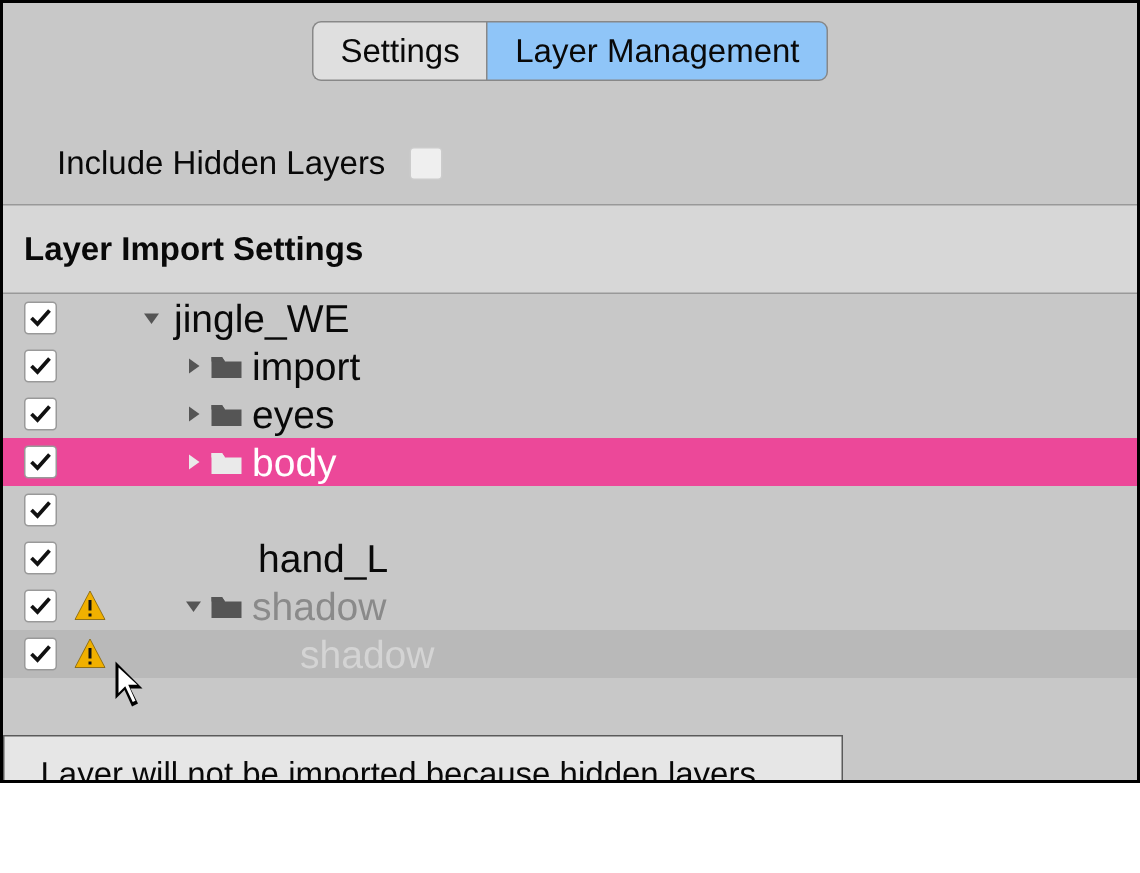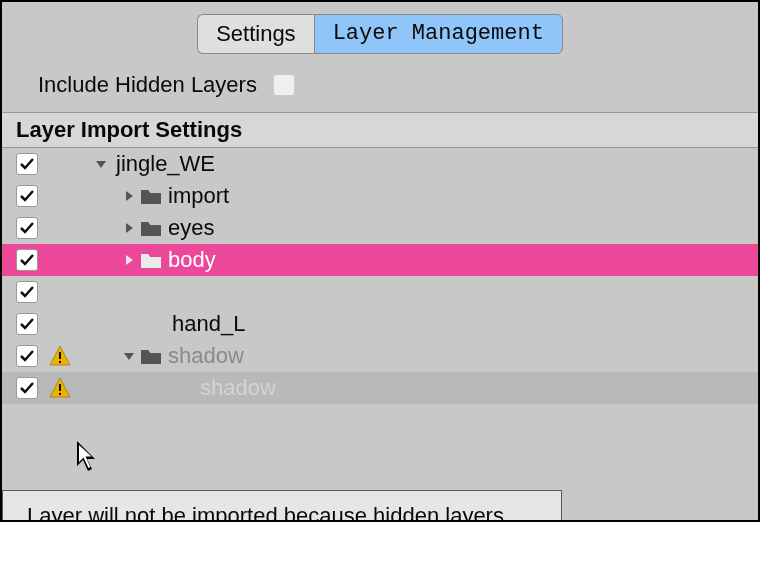--- a/index.html
+++ b/index.html
@@ -9,41 +9,42 @@
   
   .tabs { display: flex; justify-content: center; padding: 12px 0 10px; }
   .tab {
     border: 1px solid #888;
     padding: 6px 18px;
     background: #dfdfdf;
     cursor: pointer;
     font-size: 22px;
   }
   .tab.left { border-radius: 6px 0 0 6px; border-right: none; }
-  .tab.right { border-radius: 0 6px 6px 0; font-family: Liberation Mono, monospace; }
+  .tab.right { border-radius: 0 6px 6px 0; }
   .tab.active { background: #8fc5f8; }
 
   
   .include-row {
     display: flex; align-items: center;
     padding: 8px 0 14px 36px;
+    margin-top: 24px;
   }
   .include-row .lbl { font-size: 22px; margin-right: 16px; }
   .include-row .cb {
     width: 22px; height: 22px; background: #efefef; border: 1px solid #ccc; border-radius: 3px;
   }
 
   
   .section-header {
     background: #d7d7d7;
     border-top: 1px solid #999;
     border-bottom: 1px solid #999;
     font-weight: 700;
     font-size: 22px;
-    padding: 4px 14px;
+    padding: 16px 14px;
   }
 
   
   .tree { }
   .row {
     height: 32px;
     display: flex; align-items: center;
     padding-left: 14px;
     position: relative;
   }
@@ -57,21 +58,21 @@
   .row .warn {
     width: 28px; flex-shrink: 0;
     display: flex; align-items: center;
   }
   .row .warn svg { width: 24px; height: 24px; }
   .row .indent { flex-shrink: 0; }
   .row .arrow { width: 18px; flex-shrink: 0; display: inline-flex; align-items: center; }
   .row .arrow svg { width: 14px; height: 14px; }
   .row .folder { width: 24px; flex-shrink: 0; display: inline-flex; align-items: center; margin-right: 4px; }
   .row .folder svg { width: 22px; height: 18px; }
-  .row .label { font-size: 22px; }
+  .row .label { font-size: 26px; }
   .row.selected { background: #ec4899; color: #fff; }
   .row.selected .folder svg path { fill: #eaeaea; }
   .row.selected .arrow svg path { fill: #eaeaea; }
   .row.dim .label { color: #8a8a8a; }
   .row.sub-dim { background: #b9b9b9; }
   .row.sub-dim .label { color: #d4d4d4; }
 
   
   .tooltip {
     position: absolute;

